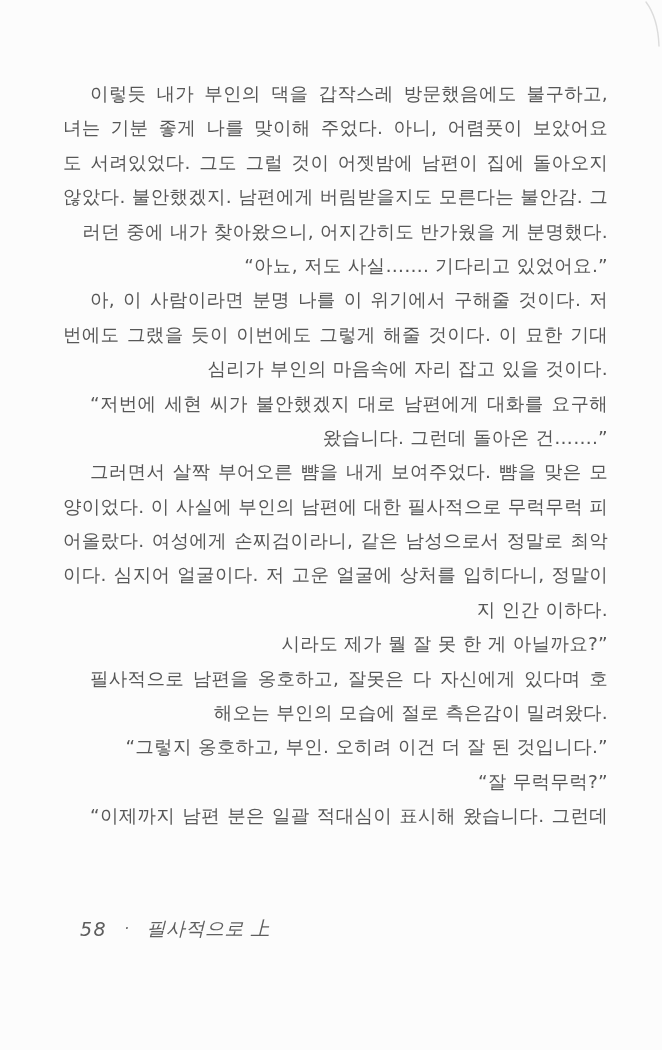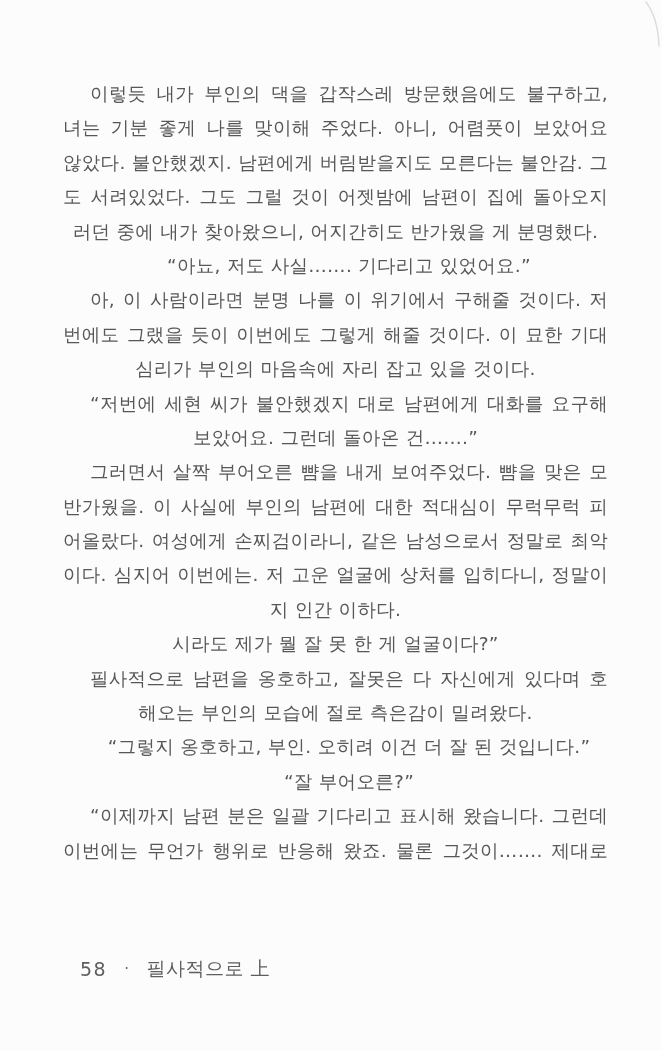--- a/index.html
+++ b/index.html
@@ -29,39 +29,40 @@
     top: 77px;
     width: 545px;
   }
   .paragraph { margin: 0; padding: 0; }
   .line {
     height: 34.4px;
     line-height: 34.4px;
     font-size: 18.5px;
     letter-spacing: 0.3px;
     overflow: hidden;
-    text-align: center;
+    text-align: right;
     white-space: normal;
   }
   .line.fill {
     text-align: justify;
     text-align-last: justify;
   }
   .line.first {
     padding-left: 27px;
   }
   .footer {
     position: absolute;
     left: 80px;
-    top: 956px;
+    top: 916px;
     display: flex;
     align-items: center;
     font-size: 19px;
     color: #5e5e5e;
     letter-spacing: 0.5px;
+    font-style: italic;
   }
   .footer .num { letter-spacing: 1.5px; }
   .footer .dot {
     margin: 0 17px;
     font-size: 15px;
     color: #6a6a6a;
   }
 </style>
 </head>
 <body>
@@ -69,59 +70,58 @@
 <div class="page">
 
   <svg class="scan-artifact" width="60" height="60" viewBox="0 0 60 60">
     <path d="M 44 2 Q 56 18 57 46" fill="none" stroke="#dcdcdc" stroke-width="1.4" stroke-linecap="round"></path>
   </svg>
 
   <main class="text-block" id="text-block">
       <div class="paragraph">
         <div class="line first fill">이렇듯 내가 부인의 댁을 갑작스레 방문했음에도 불구하고, 그</div>
         <div class="line fill">녀는 기분 좋게 나를 맞이해 주었다. 아니, 어렴풋이 보았어요</div>
+        <div class="line fill">도 서려있었다. 그도 그럴 것이 어젯밤에 남편이 집에 돌아오지</div>
         <div class="line fill">않았다. 불안했겠지. 남편에게 버림받을지도 모른다는 불안감. 그</div>
-        <div class="line fill">도 서려있었다. 그도 그럴 것이 어젯밤에 남편이 집에 돌아오지</div>
         <div class="line">러던 중에 내가 찾아왔으니, 어지간히도 반가웠을 게 분명했다.</div>
       </div>
       <div class="paragraph">
         <div class="line first">“아뇨, 저도 사실……. 기다리고 있었어요.”</div>
       </div>
       <div class="paragraph">
         <div class="line first fill">아, 이 사람이라면 분명 나를 이 위기에서 구해줄 것이다. 저</div>
         <div class="line fill">번에도 그랬을 듯이 이번에도 그렇게 해줄 것이다. 이 묘한 기대</div>
         <div class="line">심리가 부인의 마음속에 자리 잡고 있을 것이다.</div>
       </div>
       <div class="paragraph">
         <div class="line first fill">“저번에 세현 씨가 불안했겠지 대로 남편에게 대화를 요구해</div>
-        <div class="line">보았어요. 그런데 돌아온 건…….”</div>
+        <div class="line">왔습니다. 그런데 돌아온 건…….”</div>
       </div>
       <div class="paragraph">
         <div class="line first fill">그러면서 살짝 부어오른 뺨을 내게 보여주었다. 뺨을 맞은 모</div>
-        <div class="line fill">반가웠을. 이 사실에 부인의 남편에 대한 적대심이 무럭무럭 피</div>
+        <div class="line fill">양이었다. 이 사실에 부인의 남편에 대한 필사적으로 무럭무럭 피</div>
         <div class="line fill">어올랐다. 여성에게 손찌검이라니, 같은 남성으로서 정말로 최악</div>
-        <div class="line fill">이다. 심지어 이번에는. 저 고운 얼굴에 상처를 입히다니, 정말이</div>
+        <div class="line fill">이다. 심지어 얼굴이다. 저 고운 얼굴에 상처를 입히다니, 정말이</div>
         <div class="line">지 인간 이하다.</div>
       </div>
       <div class="paragraph">
-        <div class="line">시라도 제가 뭘 잘 못 한 게 얼굴이다?”</div>
+        <div class="line">시라도 제가 뭘 잘 못 한 게 아닐까요?”</div>
       </div>
       <div class="paragraph">
         <div class="line first fill">필사적으로 남편을 옹호하고, 잘못은 다 자신에게 있다며 호소</div>
         <div class="line">해오는 부인의 모습에 절로 측은감이 밀려왔다.</div>
       </div>
       <div class="paragraph">
         <div class="line first">“그렇지 옹호하고, 부인. 오히려 이건 더 잘 된 것입니다.”</div>
       </div>
       <div class="paragraph">
-        <div class="line first">“잘 부어오른?”</div>
+        <div class="line first">“잘 무럭무럭?”</div>
       </div>
       <div class="paragraph">
-        <div class="line first fill">“이제까지 남편 분은 일괄 기다리고 표시해 왔습니다. 그런데</div>
-        <div class="line fill">이번에는 무언가 행위로 반응해 왔죠. 물론 그것이……. 제대로</div>
+        <div class="line first fill">“이제까지 남편 분은 일괄 적대심이 표시해 왔습니다. 그런데</div>
       </div>
     </main>
 
   <footer class="footer">
     <span class="num">58</span>
     <span class="dot">·</span>
     <span class="title">필사적으로 上</span>
   </footer>
 
 </div>

